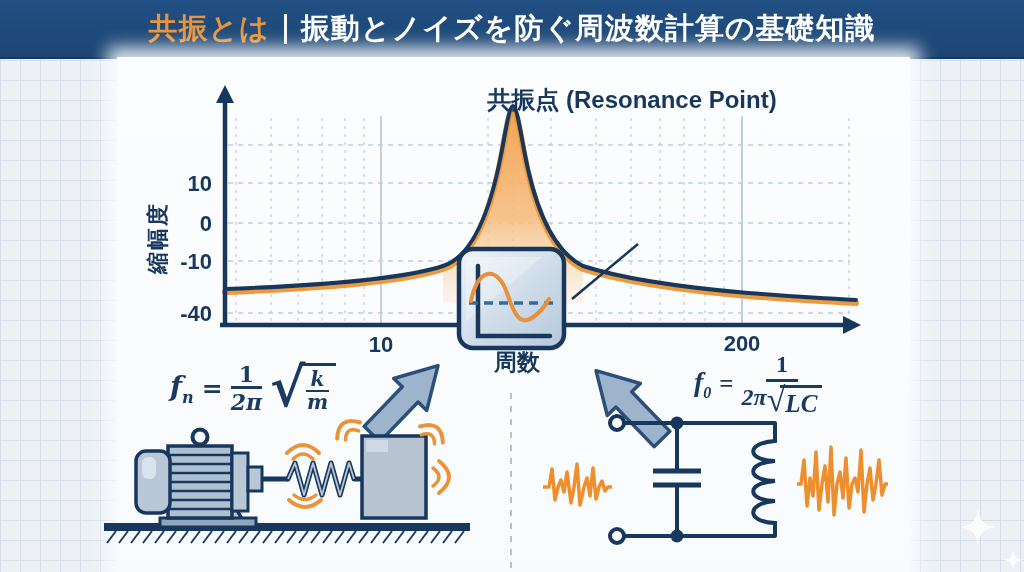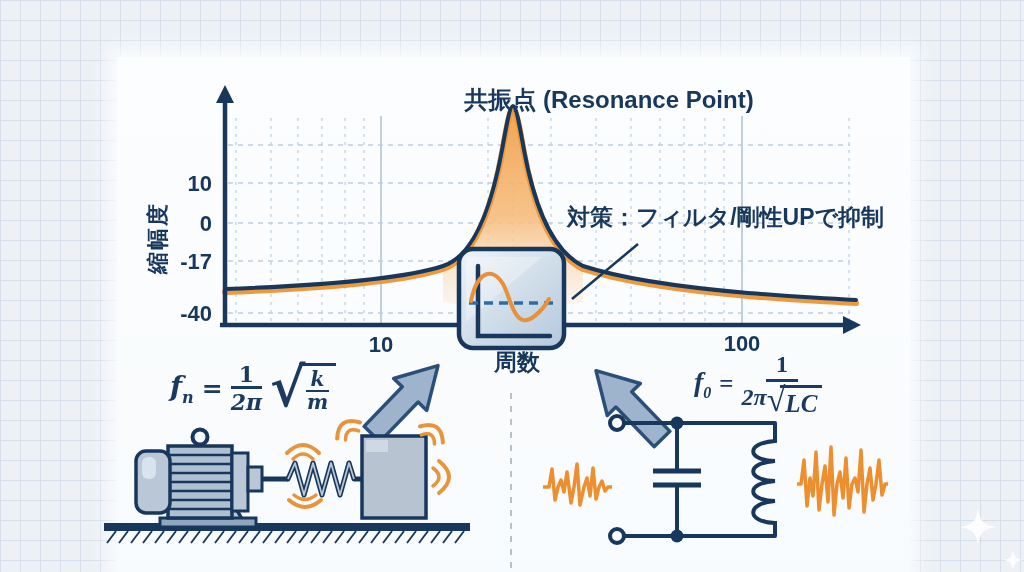--- a/index.html
+++ b/index.html
@@ -20,21 +20,21 @@
   }
   .header .accent{color:#e8943a;font-size:29px;font-weight:700;letter-spacing:1px;}
   .header .divider{width:3px;height:30px;background:#f4f7fa;margin:0 14px;}
   .header .main-title{color:#ffffff;font-size:29px;font-weight:700;letter-spacing:1px;}
   .card{
     position:absolute;left:117px;top:57px;width:793px;height:515px;
     background:linear-gradient(180deg,#fcfdfe,#f8fbfd);
     box-shadow:0 0 16px 10px rgba(250,252,254,.85);
   }
   .txt{position:absolute;color:#17375c;font-weight:700;white-space:nowrap;}
-  .chart-title{left:609px;top:84px;transform:translateX(-50%);font-size:24px;}
+  .chart-title{left:632px;top:84px;transform:translateX(-50%);font-size:24px;}
   .ytick{width:56px;text-align:right;font-size:22px;}
   .xtick{transform:translateX(-50%);font-size:22px;}
   .ylabel{left:158px;top:238px;transform:translate(-50%,-50%) rotate(-90deg);font-size:22px;letter-spacing:2px;}
   .xlabel{left:517px;top:347px;transform:translateX(-50%);font-size:23px;}
   .callout{left:567px;top:202px;font-size:23px;}
   
   .formula{
     position:absolute;display:flex;align-items:center;gap:8px;
     color:#1a3a61;font-family:"DejaVu Serif", serif;font-style:italic;font-weight:700;text-align:center;
   }
@@ -58,20 +58,25 @@
   .bigfrac .den{display:inline-flex;align-items:flex-start;padding-top:3px;}
   .bigfrac .den .pi{font-size:24px;}
   .radarg{border-top:3px solid #1a3a61;margin-left:-5px;padding:3px 5px 0;font-size:25px;}
   svg{position:absolute;left:0;top:0;}
 </style>
 </head>
 <body>
 
 <div class="page">
 
+  <div class="header">
+    <span class="accent">共振とは</span>
+    <span class="divider"></span>
+    <span class="main-title">振動とノイズを防ぐ周波数計算の基礎知識</span>
+  </div>
 
   <div class="card"></div>
 
   <svg width="1024" height="572" viewBox="0 0 1024 572">
     <defs>
       <linearGradient id="peakfill" x1="0" y1="0" x2="0" y2="1">
         <stop offset="0" stop-color="#f2a44f" stop-opacity="1"></stop>
         <stop offset="0.55" stop-color="#f6bc7e" stop-opacity="0.9"></stop>
         <stop offset="1" stop-color="#fbe3c4" stop-opacity="0.25"></stop>
       </linearGradient>
@@ -236,26 +241,25 @@
     <g fill="#ffffff" opacity="0.9">
       <path transform="translate(978,527) scale(1.5)" d="M0,-12 C2,-3 3,-2 12,0 C3,2 2,3 0,12 C-2,3 -3,2 -12,0 C-3,-2 -2,-3 0,-12 Z"></path>
       <path transform="translate(1013,560) scale(0.8)" d="M0,-12 C2,-3 3,-2 12,0 C3,2 2,3 0,12 C-2,3 -3,2 -12,0 C-3,-2 -2,-3 0,-12 Z"></path>
     </g>
   </svg>
 
   <div class="txt chart-title">共振点 (Resonance Point)</div>
   <div class="txt ylabel">縮幅度</div>
   <div class="txt ytick" style="left:156px;top:171px;">10</div>
   <div class="txt ytick" style="left:156px;top:211px;">0</div>
-  <div class="txt ytick" style="left:156px;top:249px;">-17</div>
+  <div class="txt ytick" style="left:156px;top:249px;">-10</div>
   <div class="txt ytick" style="left:156px;top:301px;">-40</div>
   <div class="txt xtick" style="left:381px;top:332px;">10</div>
-  <div class="txt xtick" style="left:742px;top:331px;">100</div>
+  <div class="txt xtick" style="left:742px;top:331px;">200</div>
   <div class="txt xlabel">周数</div>
-  <div class="txt callout">対策：フィルタ/剛性UPで抑制</div>
 
   <div class="formula f-mech">
     <span class="flhs"><span>f</span><sub>n</sub></span>
     <span class="feq">=</span>
     <span class="frac">
       <span class="num">1</span>
       <span class="den">2π</span>
     </span>
     <span class="sqrt">
       <span class="rad-sign">√</span>

